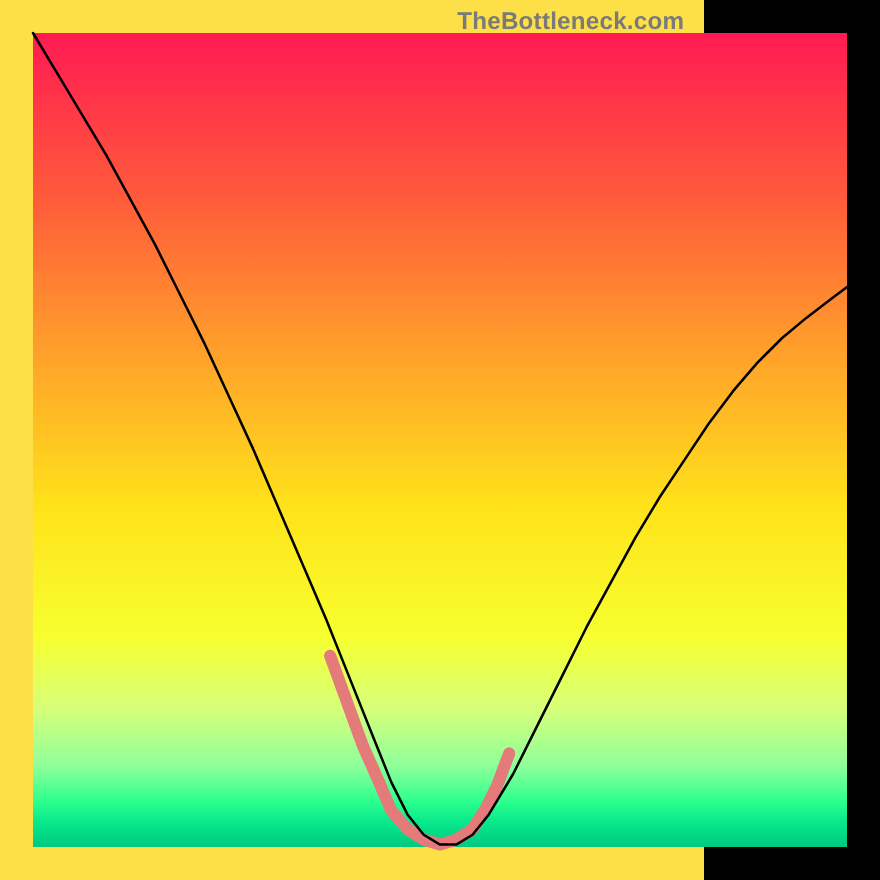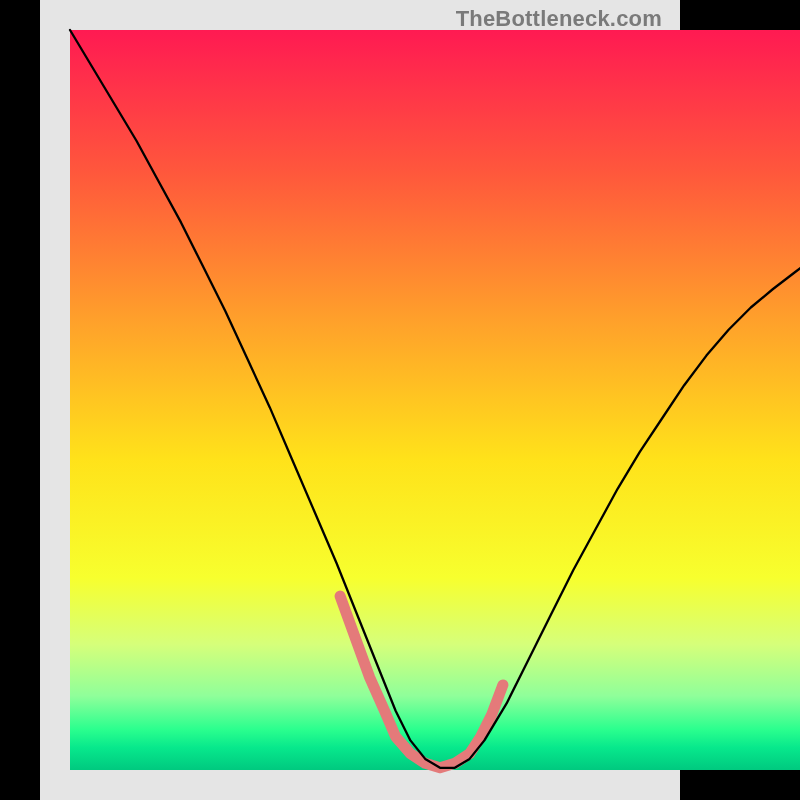--- a/index.html
+++ b/index.html
@@ -9,22 +9,21 @@
     height: 800px;
     background: #000;
     overflow: hidden;
   }
   .frame {
     position: absolute;
     top: 0;
     left: 0;
     width: 640px;
     height: 800px;
-    background: #e5e5e5;
-    margin-left: 40px;
+    background: #fde047;
   }
   .watermark {
     position: absolute;
     top: 6px;
     right: 18px;
     font-family: Arial, Helvetica, sans-serif;
     font-size: 22px;
     font-weight: 600;
     color: #7a7a7a;
     letter-spacing: 0.2px;

